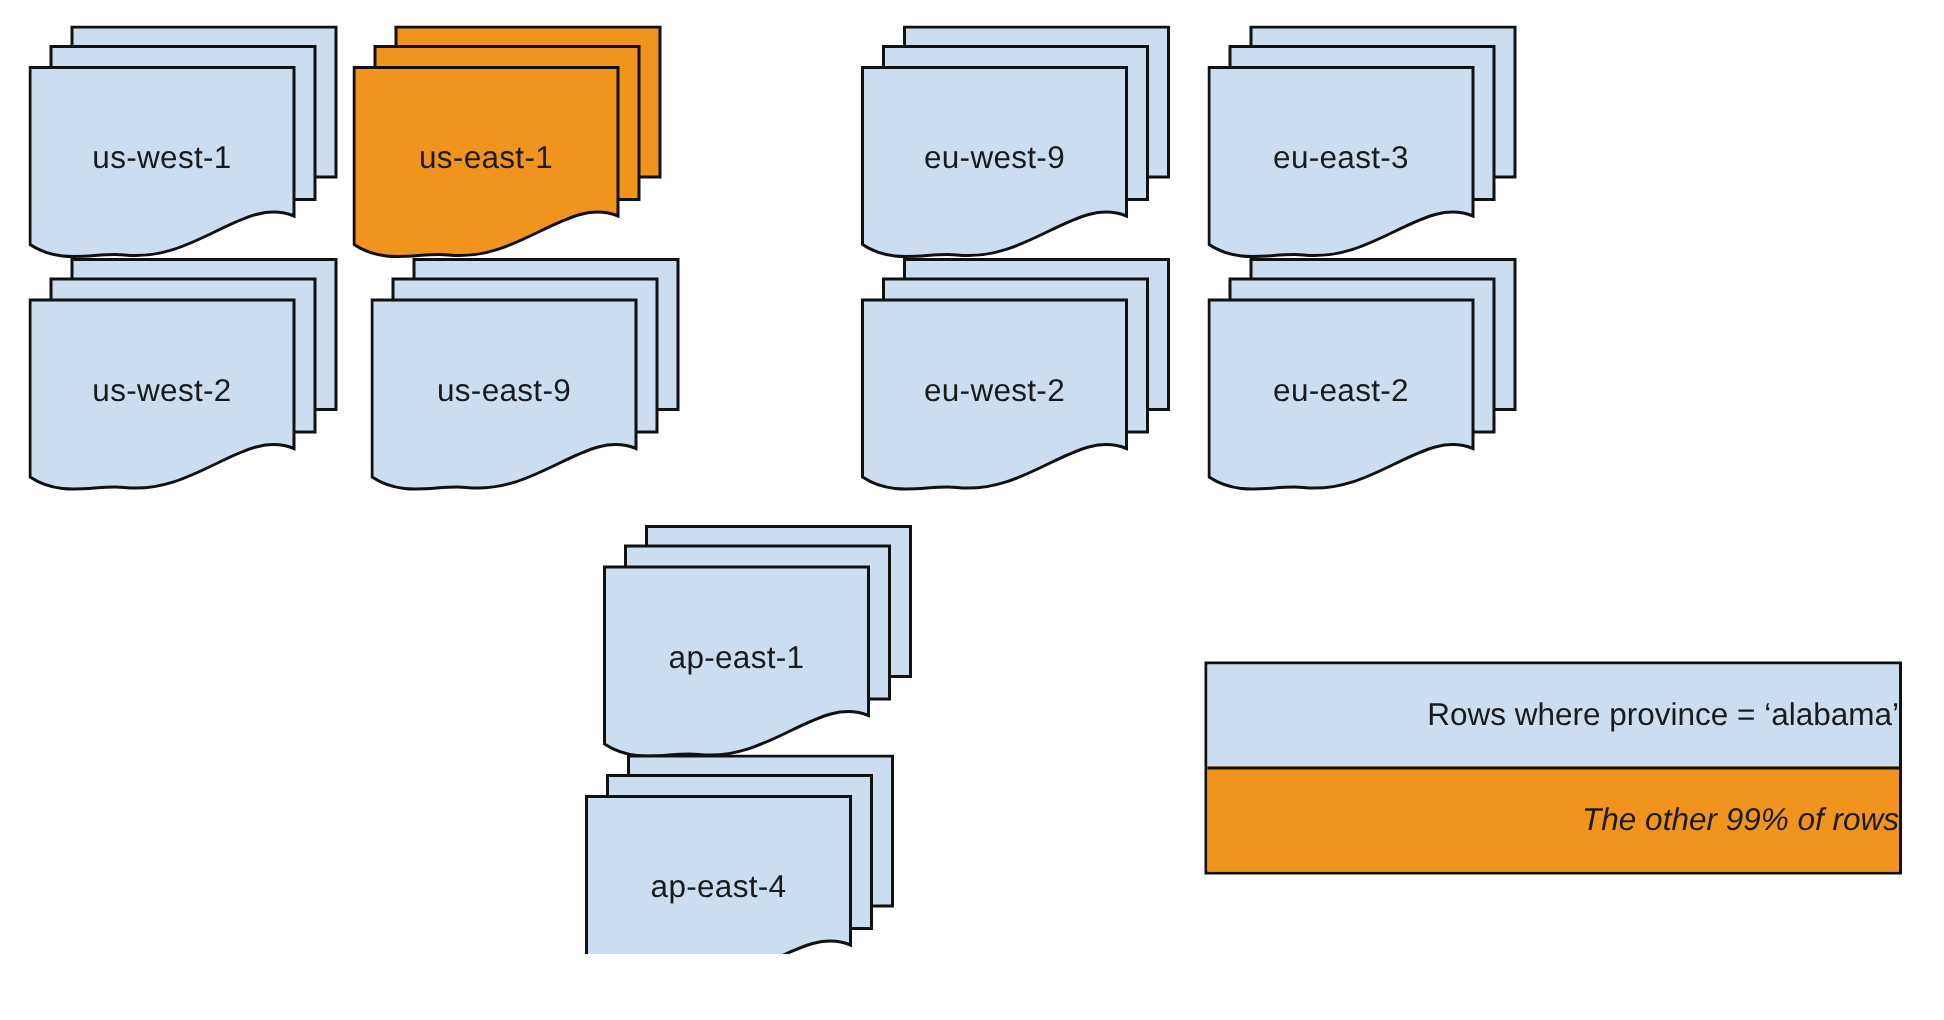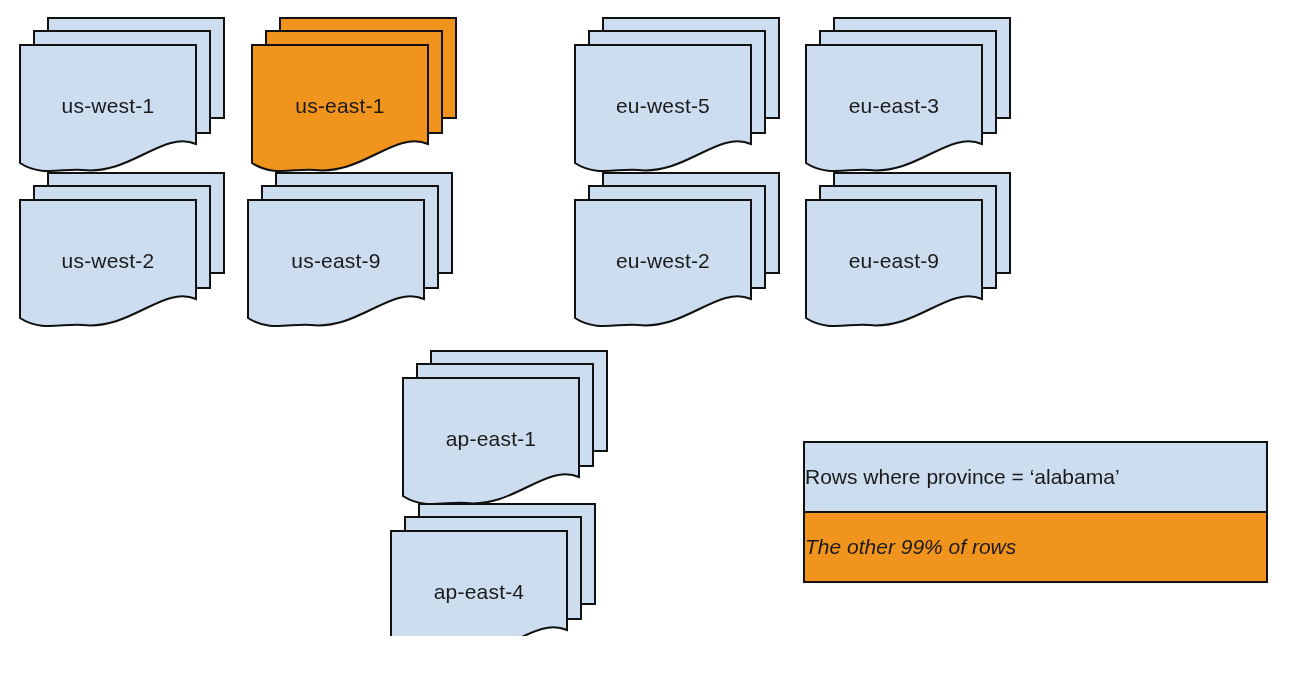--- a/index.html
+++ b/index.html
@@ -51,21 +51,21 @@
     position: absolute;
     left: 803px;
     top: 441px;
     width: 461px;
     border: 2px solid var(--stroke, #111111);
   }
   .legend-row {
     height: 68px;
     display: flex;
     align-items: center;
-    justify-content: flex-start;
+    justify-content: flex-end;
     font-size: 21px;
   }
   .legend-row + .legend-row {
     border-top: 2px solid var(--stroke, #111111);
     font-style: italic;
   }
   .legend-row.variant-default { background: var(--fill-default, #CCDDF0); }
   .legend-row.variant-highlight { background: var(--fill-highlight, #F0941E); }
 </style>
 </head>
@@ -75,36 +75,36 @@
 
   <div class="stack variant-default" style="left:19px; top:17px;">
     <svg width="208" height="158" viewBox="0 0 208 158">
       <path d="M29,1 H205 V101 H29 Z"></path>
       <path d="M15,14 H191 V116 H15 Z"></path>
       <path d="M1,28 H177 V127 C144,113 112,158 64,153 C44,151 22,160 1,146 Z"></path>
     </svg>
     <div class="stack-label">us-west-1</div>
   </div>
 
-  <div class="stack variant-highlight" style="left:251px; top:17px;">
+  <div class="stack variant-highlight" style="left:235px; top:17px;">
     <svg width="208" height="158" viewBox="0 0 208 158">
       <path d="M29,1 H205 V101 H29 Z"></path>
       <path d="M15,14 H191 V116 H15 Z"></path>
       <path d="M1,28 H177 V127 C144,113 112,158 64,153 C44,151 22,160 1,146 Z"></path>
     </svg>
     <div class="stack-label">us-east-1</div>
   </div>
 
   <div class="stack variant-default" style="left:574px; top:17px;">
     <svg width="208" height="158" viewBox="0 0 208 158">
       <path d="M29,1 H205 V101 H29 Z"></path>
       <path d="M15,14 H191 V116 H15 Z"></path>
       <path d="M1,28 H177 V127 C144,113 112,158 64,153 C44,151 22,160 1,146 Z"></path>
     </svg>
-    <div class="stack-label">eu-west-5</div>
+    <div class="stack-label">eu-west-9</div>
   </div>
 
   <div class="stack variant-default" style="left:805px; top:17px;">
     <svg width="208" height="158" viewBox="0 0 208 158">
       <path d="M29,1 H205 V101 H29 Z"></path>
       <path d="M15,14 H191 V116 H15 Z"></path>
       <path d="M1,28 H177 V127 C144,113 112,158 64,153 C44,151 22,160 1,146 Z"></path>
     </svg>
     <div class="stack-label">eu-east-3</div>
   </div>
@@ -135,21 +135,21 @@
     </svg>
     <div class="stack-label">eu-west-2</div>
   </div>
 
   <div class="stack variant-default" style="left:805px; top:172px;">
     <svg width="208" height="158" viewBox="0 0 208 158">
       <path d="M29,1 H205 V101 H29 Z"></path>
       <path d="M15,14 H191 V116 H15 Z"></path>
       <path d="M1,28 H177 V127 C144,113 112,158 64,153 C44,151 22,160 1,146 Z"></path>
     </svg>
-    <div class="stack-label">eu-east-9</div>
+    <div class="stack-label">eu-east-2</div>
   </div>
 
   <div class="stack variant-default" style="left:402px; top:350px;">
     <svg width="208" height="158" viewBox="0 0 208 158">
       <path d="M29,1 H205 V101 H29 Z"></path>
       <path d="M15,14 H191 V116 H15 Z"></path>
       <path d="M1,28 H177 V127 C144,113 112,158 64,153 C44,151 22,160 1,146 Z"></path>
     </svg>
     <div class="stack-label">ap-east-1</div>
   </div>

